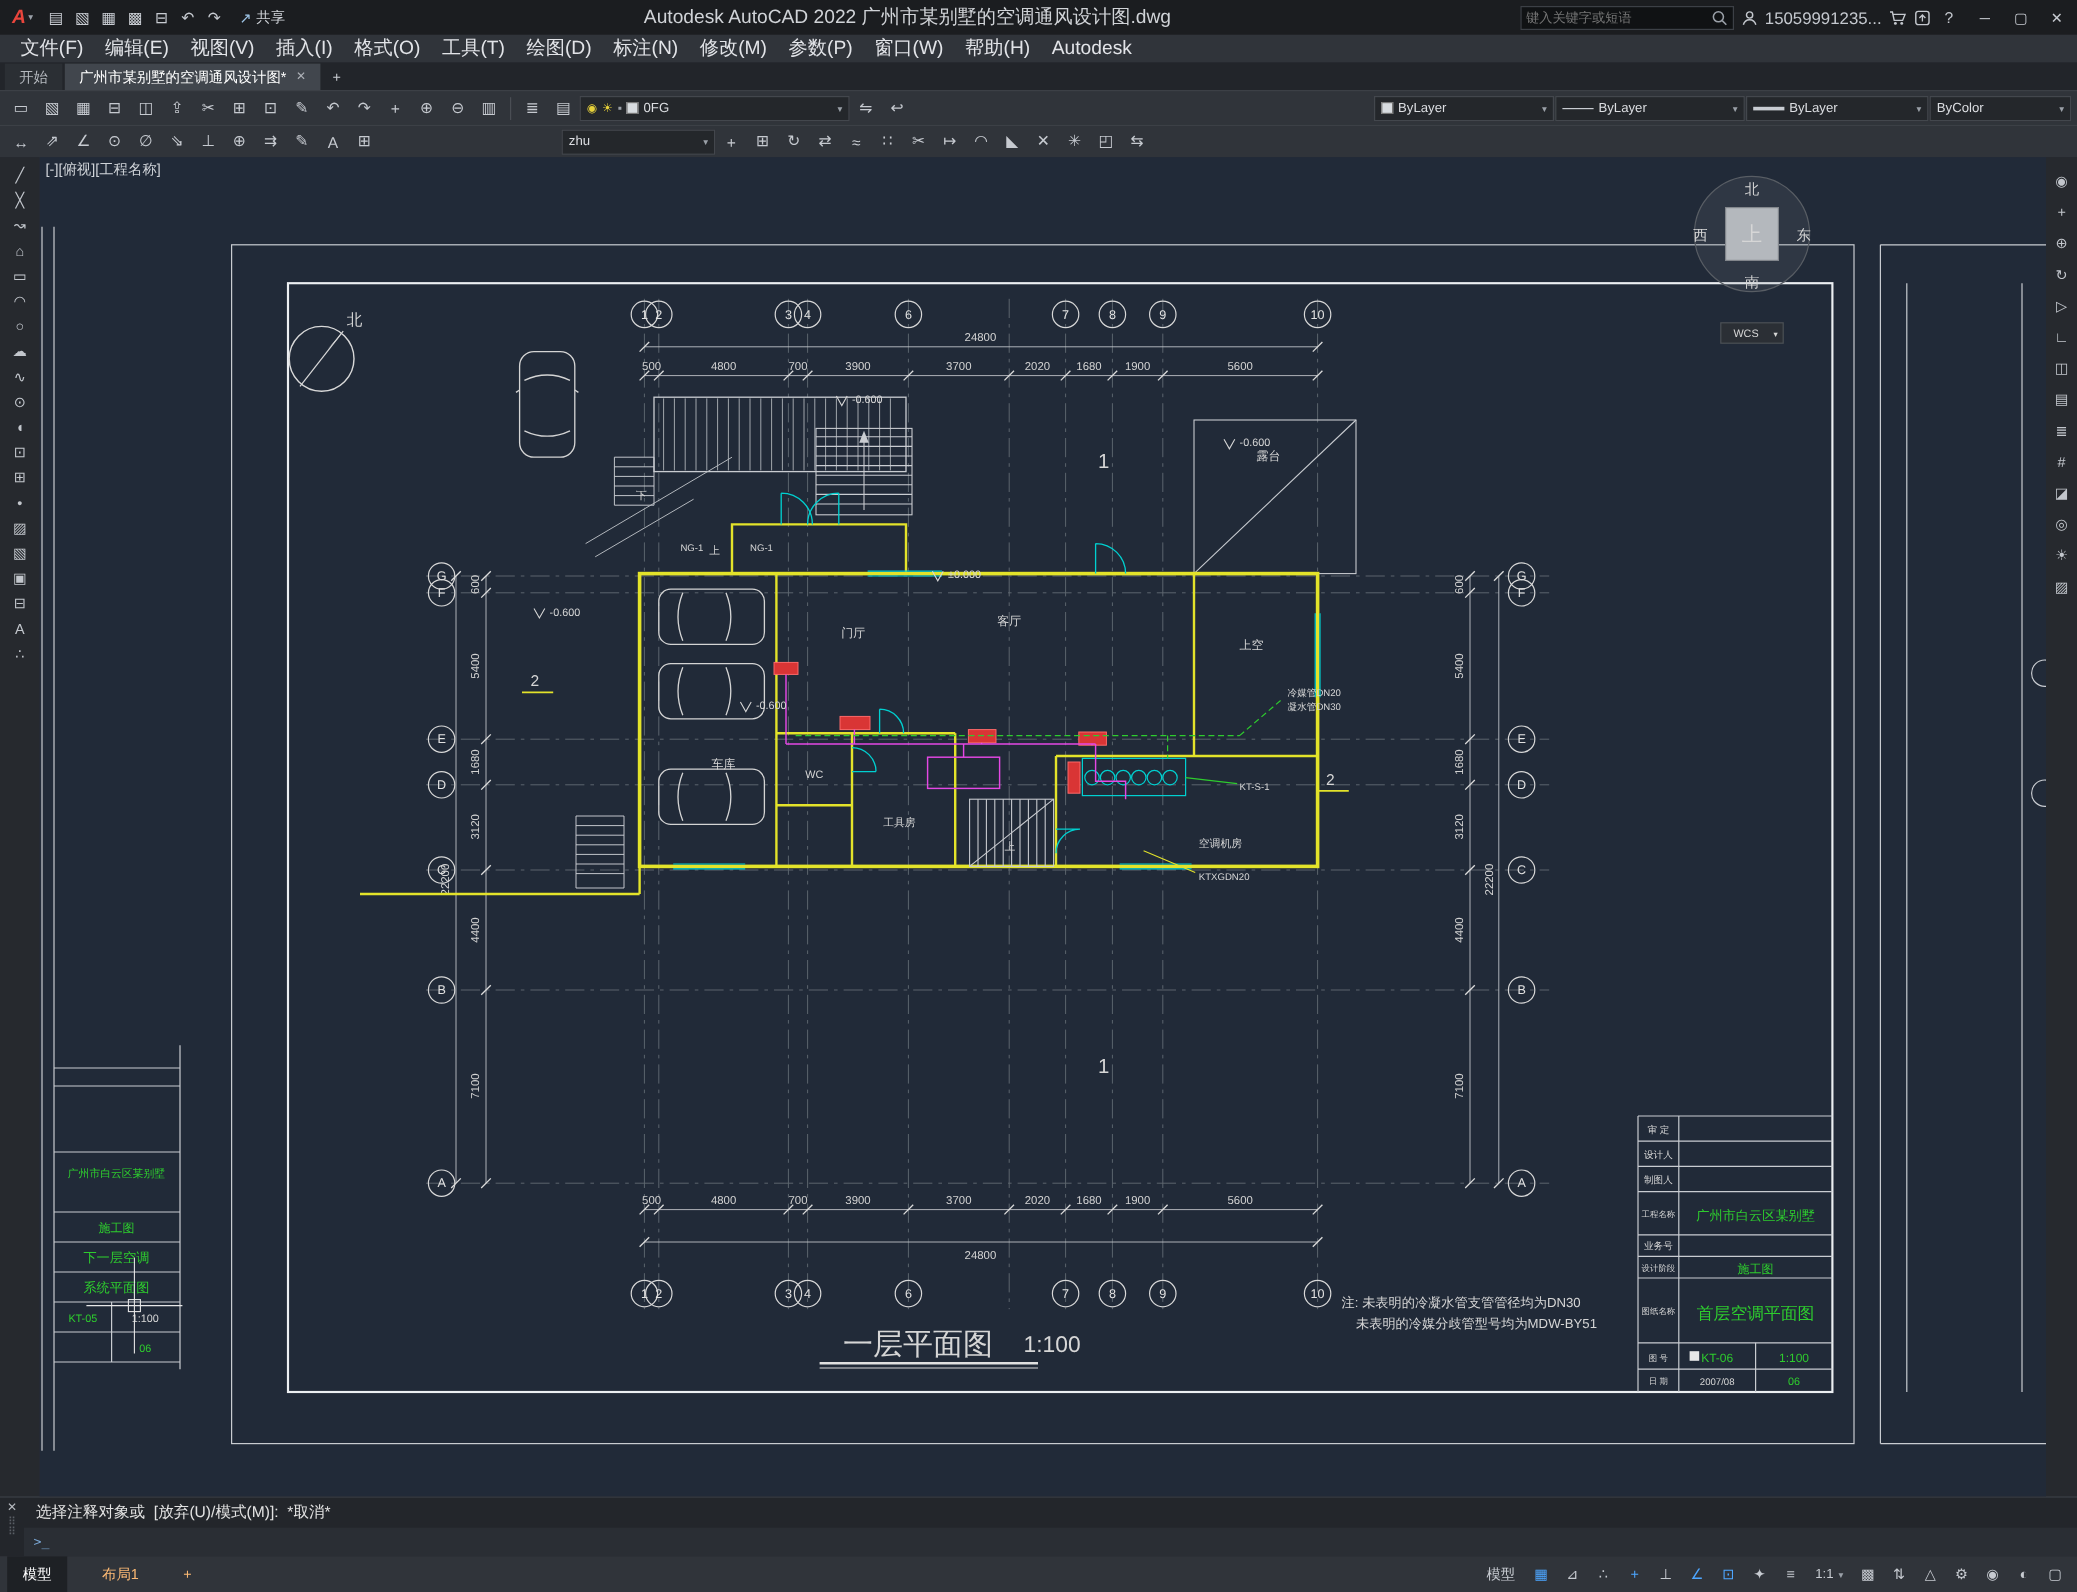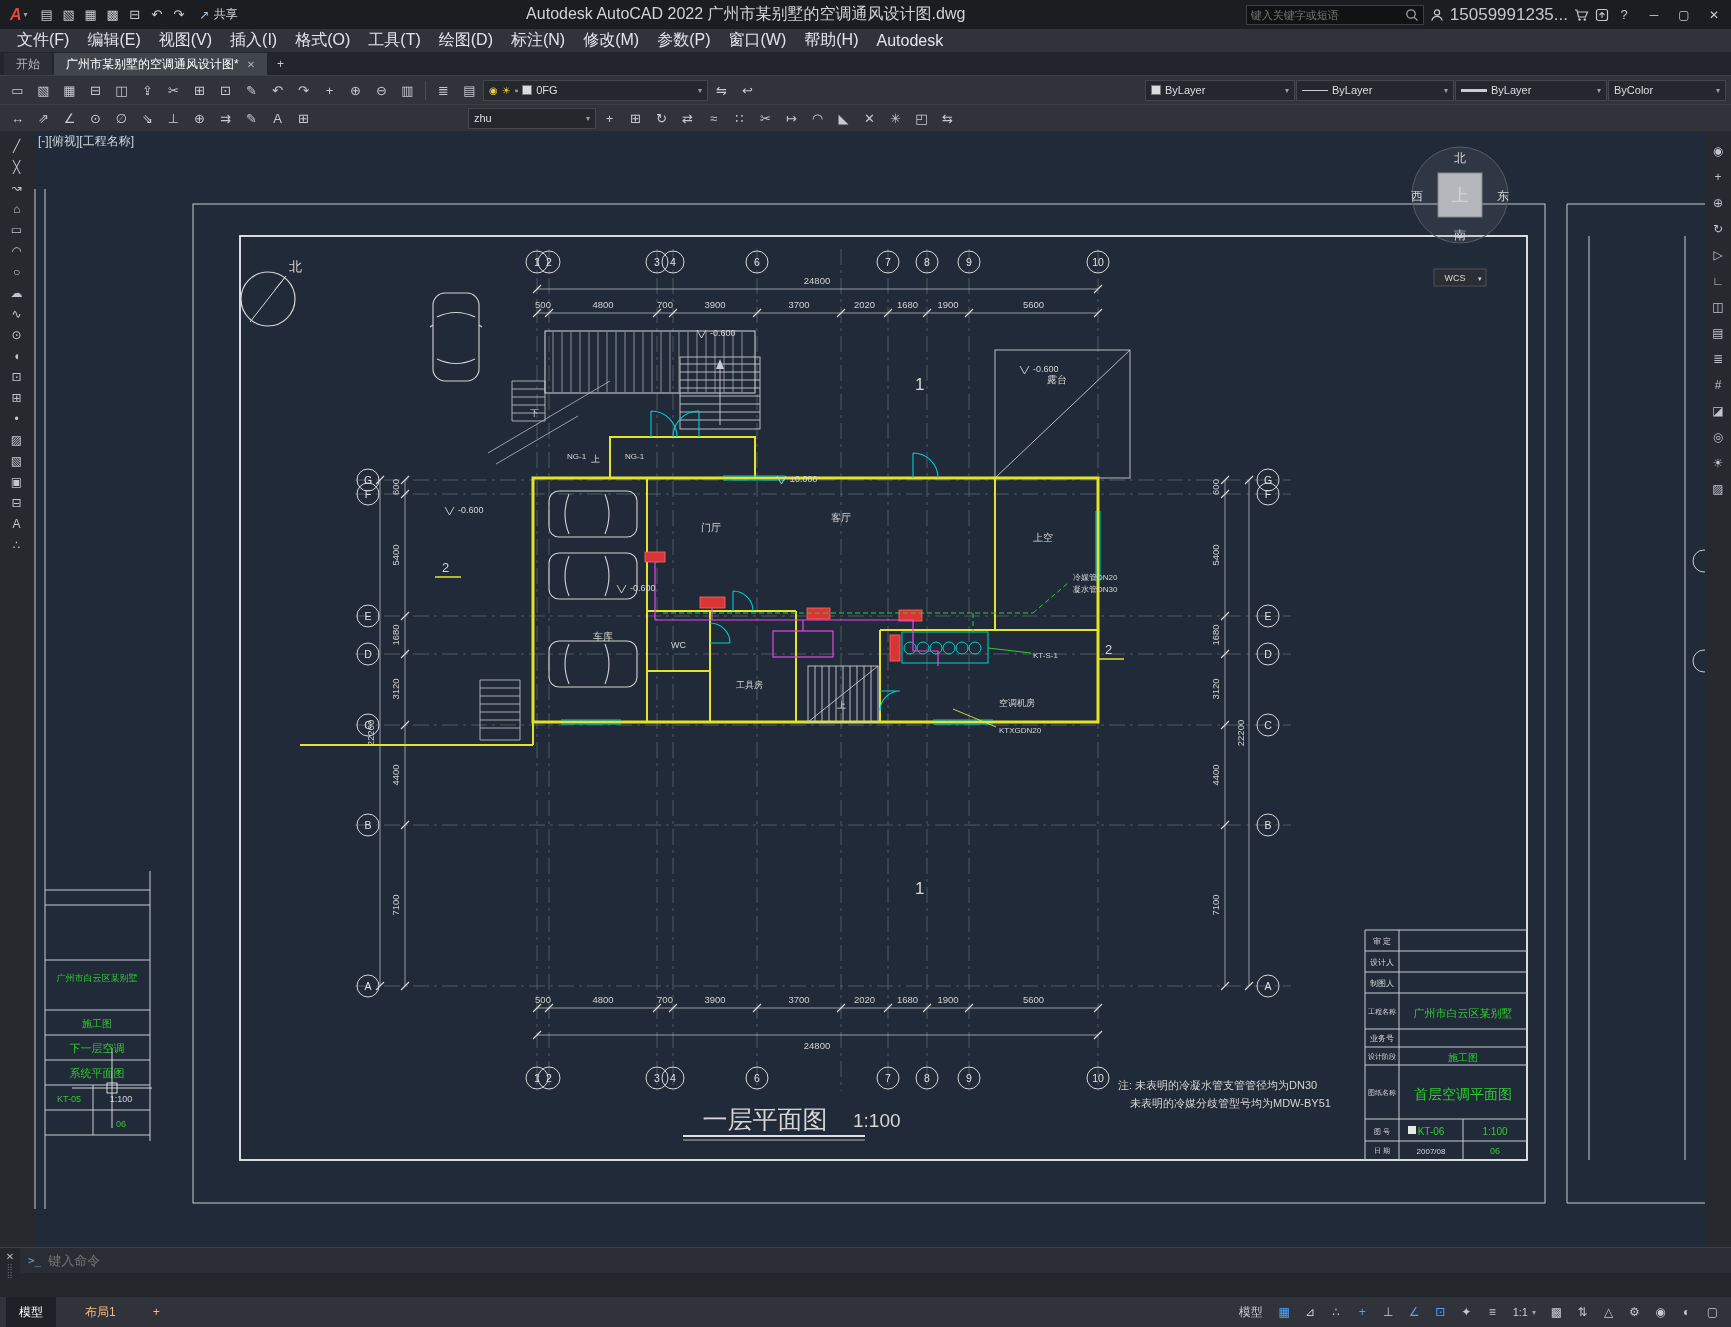--- a/index.html
+++ b/index.html
@@ -11,21 +11,21 @@
 .logo-a{color:#e8453c;font-weight:bold;font-style:italic;font-size:16px}
 .caret{font-size:8px;color:#9aa0a8}
 .qa,.win-btns{display:flex;align-items:center}
 .qa-icon{width:22px;height:22px;display:flex;align-items:center;justify-content:center;color:#c8ccd2;font-size:13px}
 .share{display:flex;align-items:center;gap:4px;padding:0 8px;color:#cfd3d8}
 .share-ic{color:#9fc6e8;font-size:12px}
 .tb-title{flex:1;text-align:center;color:#d0d3d7;font-size:16px;white-space:nowrap;overflow:hidden}
 .tb-right{display:flex;align-items:center;gap:6px;padding-right:2px}
 .search-box{width:178px;height:20px;background:#101214;border:1px solid #3c4046;display:flex;align-items:center;padding:0 4px;gap:20px}
 .search-box input{flex:1;background:transparent;border:none;outline:none;color:#9aa0a8;font-size:11px;font-family:inherit;min-width:0}
-.account{color:#c4c8ce;font-size:17px;white-space:nowrap}
+.account{color:#c4c8ce;font-size:14px;white-space:nowrap}
 .help-btn{width:18px;text-align:center;color:#c4c8ce;font-size:13px}
 .win-btn{width:30px;height:29px;display:flex;align-items:center;justify-content:center;color:#c8ccd2;font-size:12px}
 
 .menubar{height:23px;background:#30343a;display:flex;align-items:center;padding-left:8px;flex:0 0 auto}
 .menu-item{padding:0 9px;height:100%;display:flex;align-items:center;color:#e2e4e8;font-size:16px;white-space:nowrap}
 
 .tabbar{height:23px;background:#22252a;display:flex;align-items:flex-end;padding-left:4px;flex:0 0 auto}
 .ftab{height:22px;padding:0 12px;display:flex;align-items:center;gap:8px;background:#2b2f34;color:#b4b8be;margin-right:2px;font-size:12px;white-space:nowrap}
 .ftab.active{background:#41464d;color:#fff}
 .ftab.plus{padding:0 8px;background:transparent;color:#c8ccd2}
@@ -738,23 +738,23 @@
         <span class="nav-icon">▨</span>
       </div>
   </div>
 
   <div class="cmdline">
     <div class="cmd-grip">
       <span class="cmd-close">✕</span>
       <span class="grip-dots">⠿<br>⠿</span>
     </div>
     <div class="cmd-main">
+      <div class="cmd-prompt">选择注释对象或  [放弃(U)/模式(M)]:  *取消*</div>
       <div class="cmd-input">
         <span class="cmd-ic">&gt;_</span>
-        <input placeholder="键入命令" style="">
       </div>
     </div>
   </div>
 
   <div class="statusbar">
     <div class="sb-tab active">模型</div>
     <div class="sb-tab">布局1</div>
     <div class="sb-tab plus">+</div>
     <div class="sb-right">
       <span class="sb-label">模型</span>

